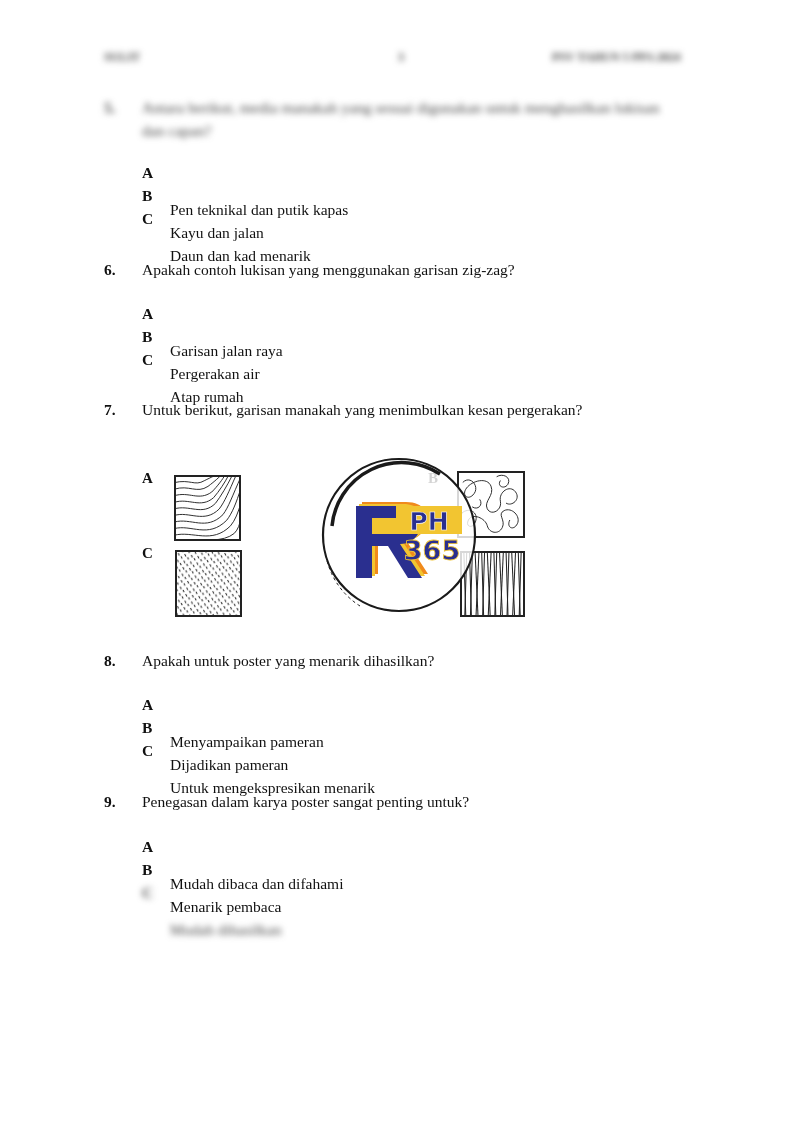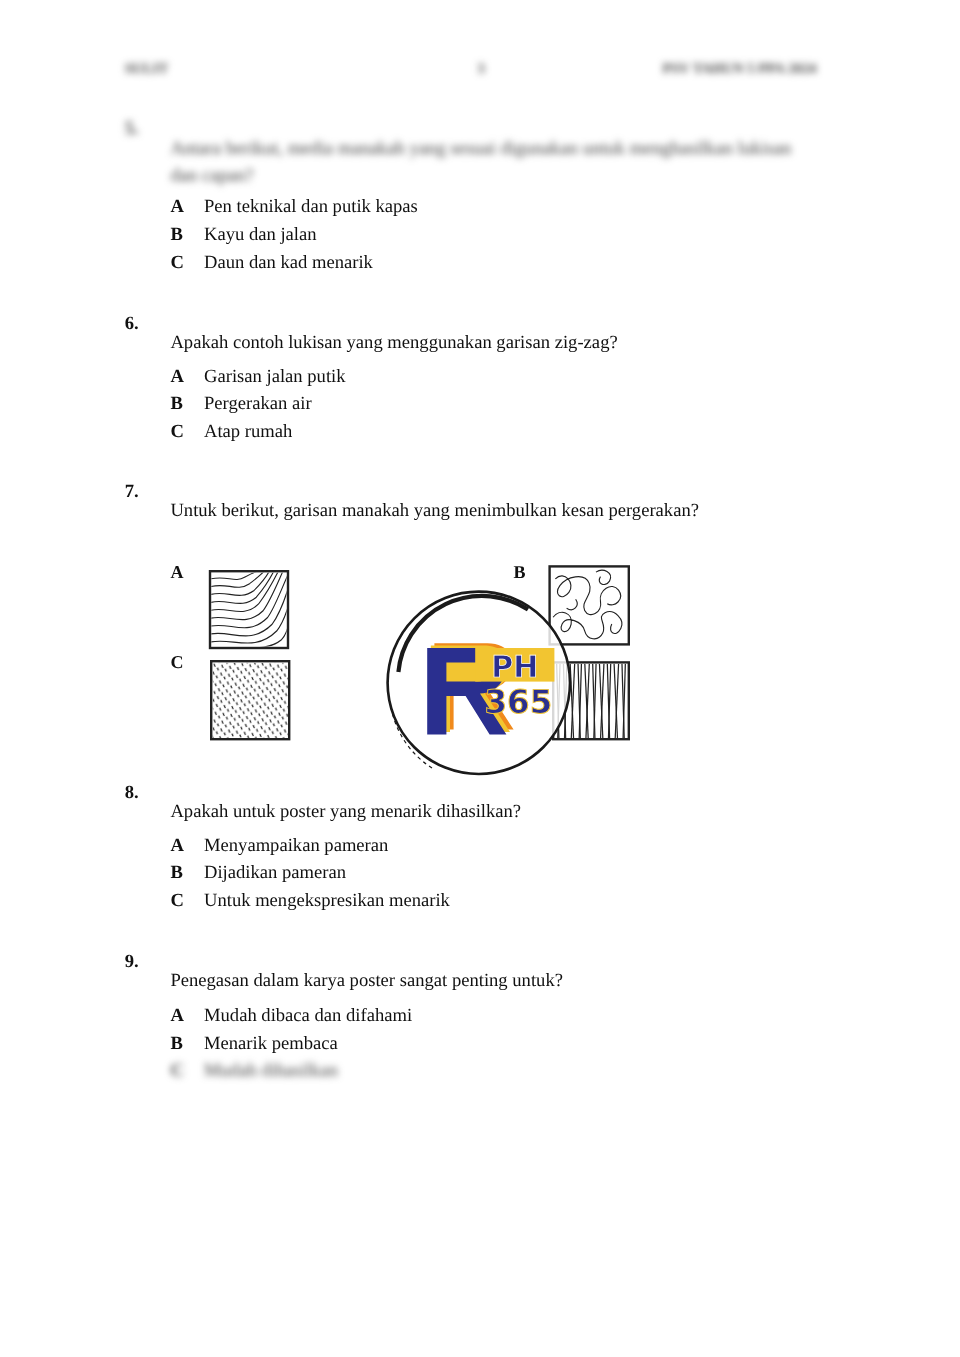--- a/index.html
+++ b/index.html
@@ -8,32 +8,32 @@
 
   .blurred { filter: blur(3.2px); color: #444; }
 
   .header { position: absolute; top: 50px; left: 0; width: 800px; height: 20px; font-size: 12px; font-weight: bold; }
   .header .left { position: absolute; left: 104px; }
   .header .center { position: absolute; left: 398px; }
   .header .right { position: absolute; left: 552px; }
 
   .q { position: absolute; left: 104px; font-size: 15.5px; line-height: 23px; }
   .q .num { position: absolute; left: 0; font-weight: bold; width: 36px; }
-  .q .text { position: absolute; left: 38px; white-space: nowrap; margin-top: 16px; }
+  .q .text { position: absolute; left: 38px; white-space: nowrap; }
 
   .opts { position: absolute; left: 142px; font-size: 15.5px; }
   .opt { height: 23px; line-height: 23px; position: relative; white-space: nowrap; }
   .opt .letter { position: absolute; left: 0; font-weight: bold; }
-  .opt .otext { position: absolute; left: 28px; }
+  .opt .otext { position: absolute; left: 28px; margin-top: 37px; }
 
   .pic-label { position: absolute; font-weight: bold; font-size: 15px; }
   .pic { position: absolute; border: 2px solid #222; background: #fff; overflow: hidden; }
   .pic svg { display: block; width: 100%; height: 100%; }
 
-  .logo { position: absolute; left: 320px; top: 490px; width: 158px; height: 158px; }
+  .logo { position: absolute; left: 320px; top: 456px; width: 158px; height: 158px; }
 </style>
 </head>
 <body>
 
 <div class="header blurred">
   <span class="left">SULIT</span>
   <span class="center">3</span>
   <span class="right">PSV TAHUN 5 PPA 2024</span>
 </div>
 
@@ -57,21 +57,21 @@
   </div>
 </div>
 
 <div class="q" style="top:258px;">
   <span class="num">6.</span>
   <span class="text">Apakah contoh lukisan yang menggunakan garisan zig-zag?</span>
 </div>
 <div class="opts" style="top:302px;">
   <div class="opt">
     <span class="letter">A</span>
-    <span class="otext">Garisan jalan putik</span>
+    <span class="otext">Garisan jalan raya</span>
   </div>
   <div class="opt">
     <span class="letter">B</span>
     <span class="otext">Pergerakan air</span>
   </div>
   <div class="opt">
     <span class="letter">C</span>
     <span class="otext">Atap rumah</span>
   </div>
 </div>

